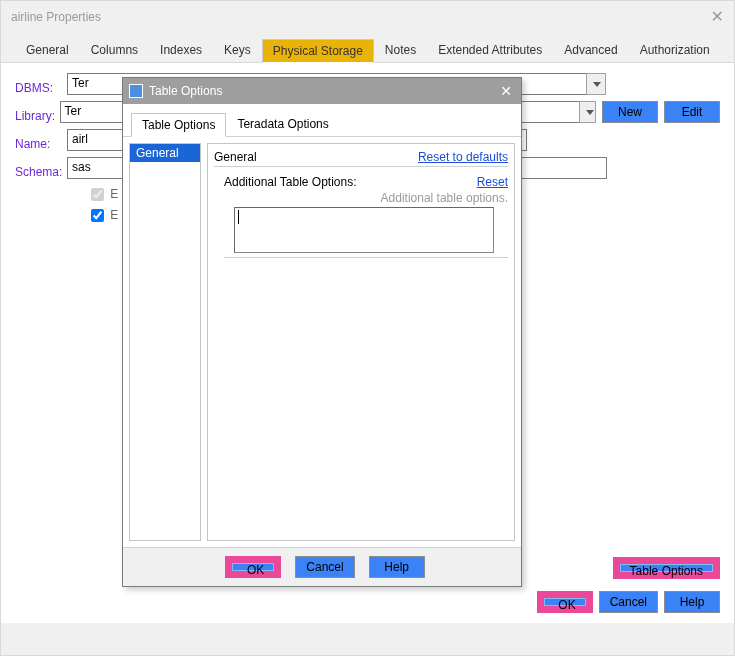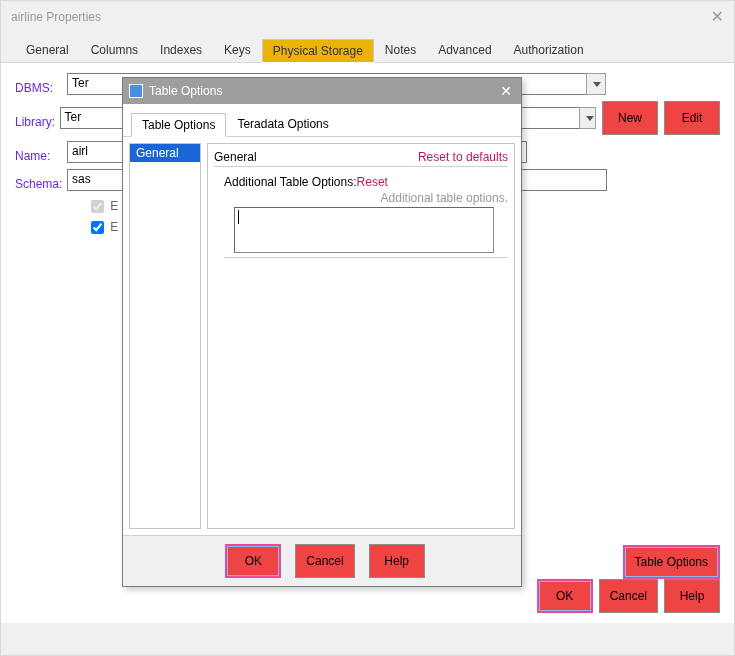--- a/index.html
+++ b/index.html
@@ -13,22 +13,22 @@
   .tabstrip { display: flex; background: #f0f0f0; border-bottom: 1px solid #d9d9d9; padding-left: 14px; padding-top: 6px; }
   .tabstrip .tab { padding: 4px 10px; border: 1px solid transparent; color: #333; cursor: default; }
   .tabstrip .tab.selected { background: #eab308; border: 1px solid #c9c9c9; border-bottom-color: #fff; position: relative; top: 1px; }
 
   .parent-body { background: #fff; height: 560px; padding: 10px 14px; position: relative; }
   .form-row { display: flex; align-items: center; margin-bottom: 6px; }
   .form-row label { width: 52px; color: #6d28d9; margin-top: 8px; }
   .form-row .field { height: 22px; border: 1px solid #7a7a7a; background: #fff; padding: 2px 4px; flex: 0 0 520px; }
   .form-row .dropdown-btn { width: 20px; height: 22px; border: 1px solid #a0a0a0; background: #efefef; margin-left: -1px; position: relative; }
   .form-row .dropdown-btn::after { content: ""; position: absolute; top: 8px; left: 6px; border-left: 4px solid transparent; border-right: 4px solid transparent; border-top: 5px solid #555; }
-  .btn { height: 34px; min-width: 56px; border: 1px solid #8c8c8c; background: #ef4444; padding: 0 10px; margin-left: 6px; cursor: default; }
-  .btn.primary { border: 2px solid #ec4899; box-shadow: inset 0 0 0 1px #7fbdf0; }
+  .btn { height: 22px; min-width: 56px; border: 1px solid #8c8c8c; background: #3b82f6; padding: 0 10px; margin-left: 6px; cursor: default; }
+  .btn.primary { border: 7px solid #ec4899; box-shadow: inset 0 0 0 1px #7fbdf0; text-align: right; }
 
   .check-row { margin-left: 72px; margin-top: 2px; }
   .check-row input { vertical-align: middle; }
   .check-row span { color: #666; }
 
   .parent-footer { position: absolute; bottom: 10px; right: 14px; display: flex; align-items: center; }
   .table-options-btn-row { position: absolute; bottom: 44px; right: 14px; }
 
   
   .modal { position: absolute; top: 77px; left: 122px; width: 400px; height: 510px; border: 1px solid #7a7a7a; background: #f0f0f0; box-shadow: 3px 3px 6px rgba(0,0,0,.2); z-index: 10; display: flex; flex-direction: column; }
@@ -41,22 +41,22 @@
   .modal-tabs .tab { padding: 4px 10px; border: 1px solid transparent; }
   .modal-tabs .tab.selected { background: #fff; border: 1px solid #c5c5c5; border-bottom-color: #fff; position: relative; top: 1px; }
 
   .modal-body { flex: 1; display: flex; gap: 6px; padding: 6px; background: #fff; }
   .sidebar { width: 72px; border: 1px solid #c5c5c5; background: #fff; }
   .sidebar .item { padding: 2px 6px; border: none; }
   .sidebar .item.selected { background: #1a66d6; color: #fff; }
 
   .main-panel { flex: 1; border: 1px solid #c5c5c5; padding: 6px; background: #fff; }
   .panel-header { display: flex; justify-content: space-between; border-bottom: 1px solid #d0d0d0; padding-bottom: 2px; margin-bottom: 8px; }
-  .link { color: #be185d; cursor: default; }
-  .sub-row { display: flex; justify-content: flex-start; margin-left: 10px; margin-bottom: 2px; }
+  .link { color: #1d4ed8; cursor: default; text-decoration: underline; }
+  .sub-row { display: flex; justify-content: space-between; margin-left: 10px; margin-bottom: 2px; }
   .hint { color: #9a9a9a; margin-left: 20px; margin-bottom: 2px; text-align: right; }
   .textarea { margin-left: 20px; width: 260px; height: 46px; border: 1px solid #888; border-top-color:#666; border-left-color:#666; background:#fff; padding:2px 3px; line-height:14px; }
   .textarea .caret { display:inline-block; width:1px; height:14px; background:#000; }
   .rule { margin-left:10px; border-top:1px solid #d0d0d0; margin-top:4px; }
 
   .modal-footer { display: flex; justify-content: center; gap: 8px; padding: 8px; background: #f0f0f0; border-top: 1px solid #d0d0d0; }
 </style>
 </head>
 <body>
 
@@ -66,20 +66,21 @@
     <span class="close">✕</span>
   </div>
 
   <div class="tabstrip">
     <div class="tab">General</div>
     <div class="tab">Columns</div>
     <div class="tab">Indexes</div>
     <div class="tab">Keys</div>
     <div class="tab selected">Physical Storage</div>
     <div class="tab">Notes</div>
+    <div class="tab">Extended Attributes</div>
     <div class="tab">Advanced</div>
     <div class="tab">Authorization</div>
   </div>
 
   <div class="parent-body">
     <div class="form-row">
       <label>DBMS:</label>
       <div class="field">Ter</div>
       <div class="dropdown-btn"></div>
     </div>

